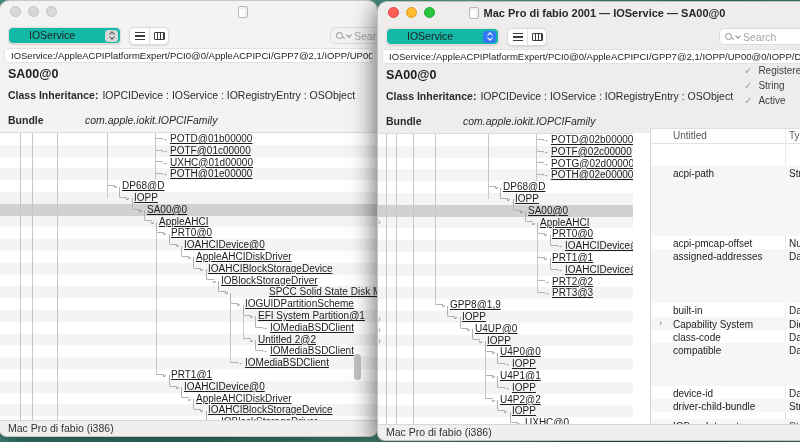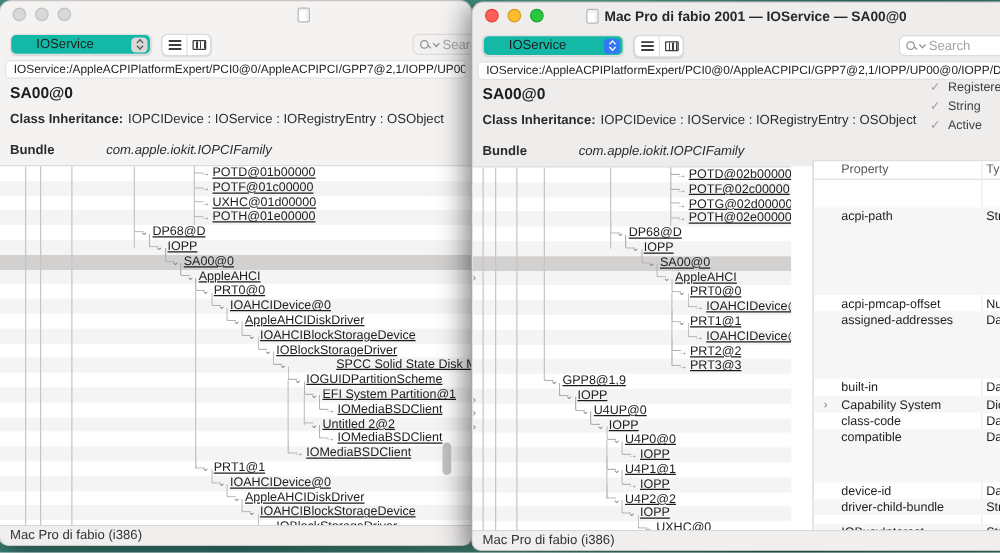--- a/index.html
+++ b/index.html
@@ -473,21 +473,21 @@
       <div class="guide" style="left: 159px; top: 100px; height: 59px;"></div>
       <div class="guide" style="left: 107px; top: 218px; height: 47px;"></div>
       <span class="edgechev" style="top: 83px;">›</span>
       <span class="edgechev" style="top: 180px;">›</span>
       <span class="edgechev" style="top: 191px;">›</span>
       <span class="edgechev" style="top: 202px;">›</span>
     </div>
   <div class="scrollstrip"></div>
   <div class="proppane">
     <div class="prophead">
-      <span class="h1">Property</span>
+      <span class="h1">Untitled</span>
       <span class="h2">Type</span>
     </div>
     <div class="coldiv"></div>
     <div id="prop-rows">
         <div class="prow" style="height: 22px;">
           <span class="pname"></span>
           <span class="ptype"></span>
         </div>
         <div class="prow shade" style="height: 70px;">
           <span class="pname">acpi-path</span>

